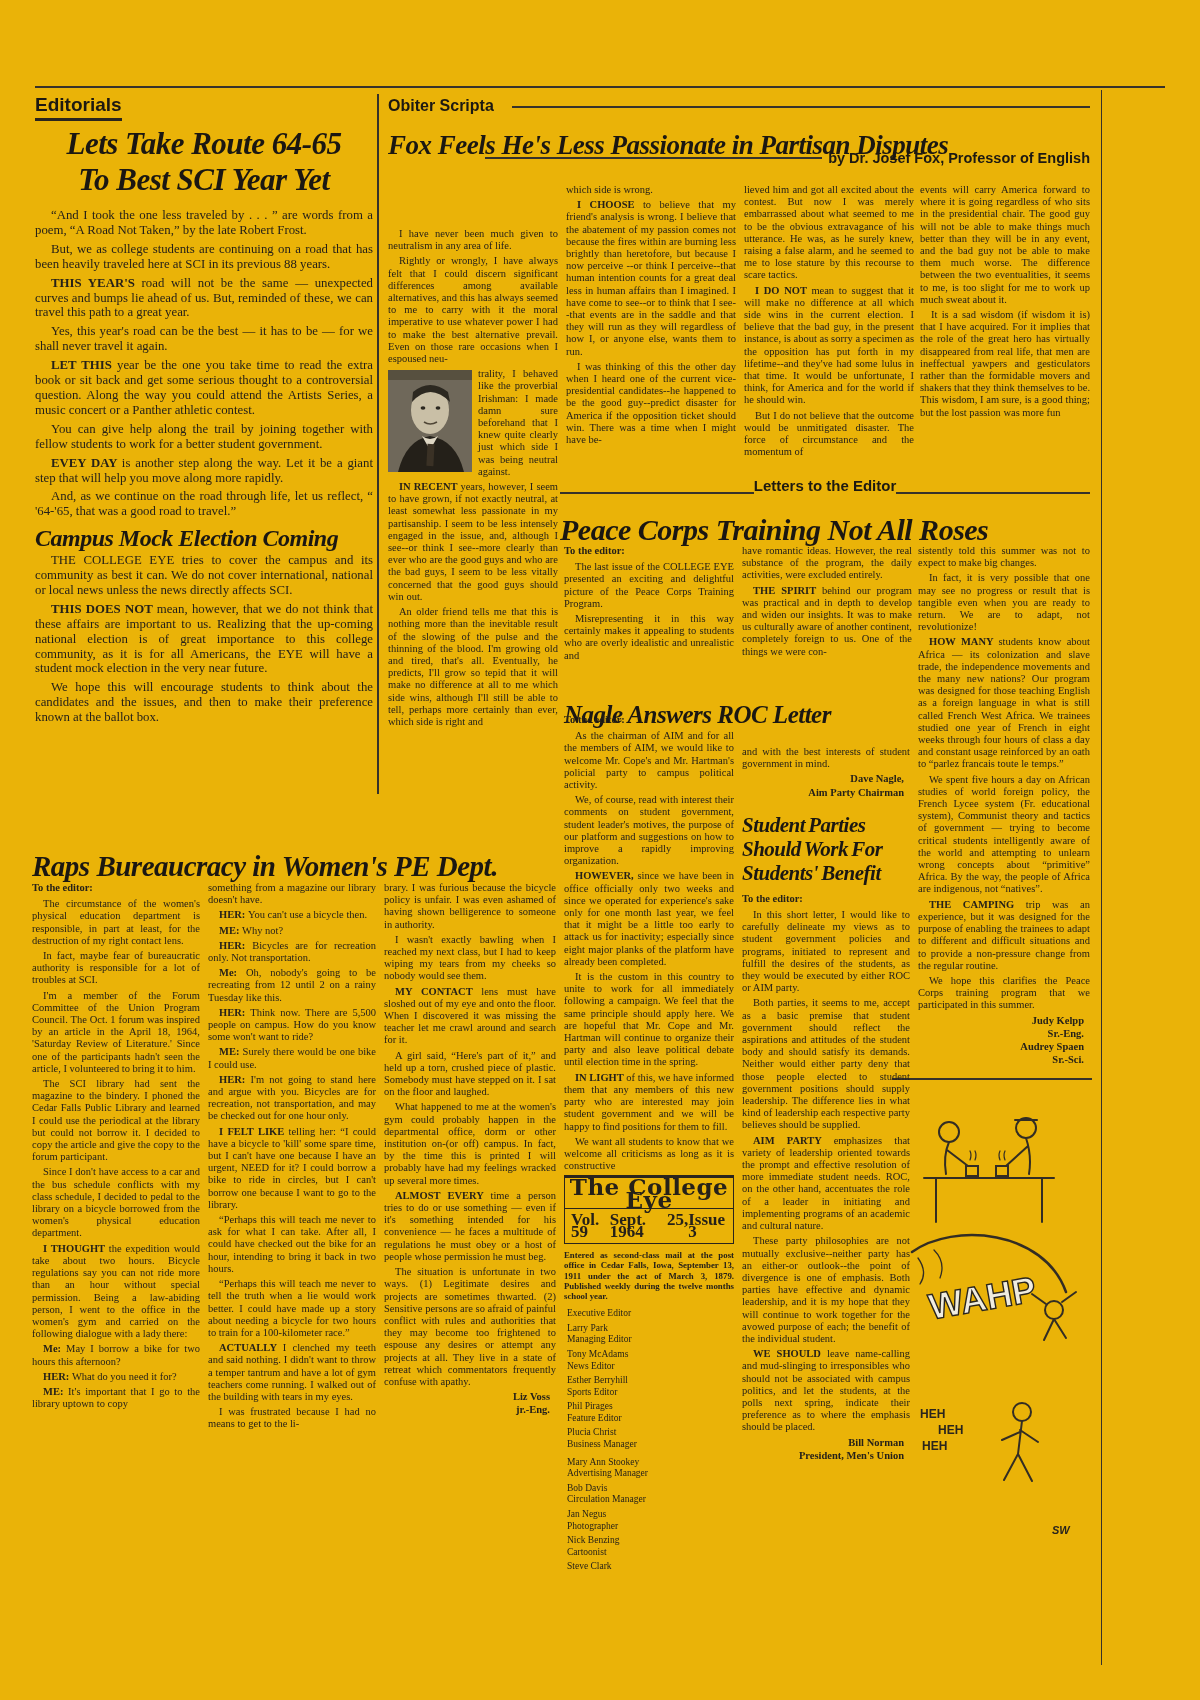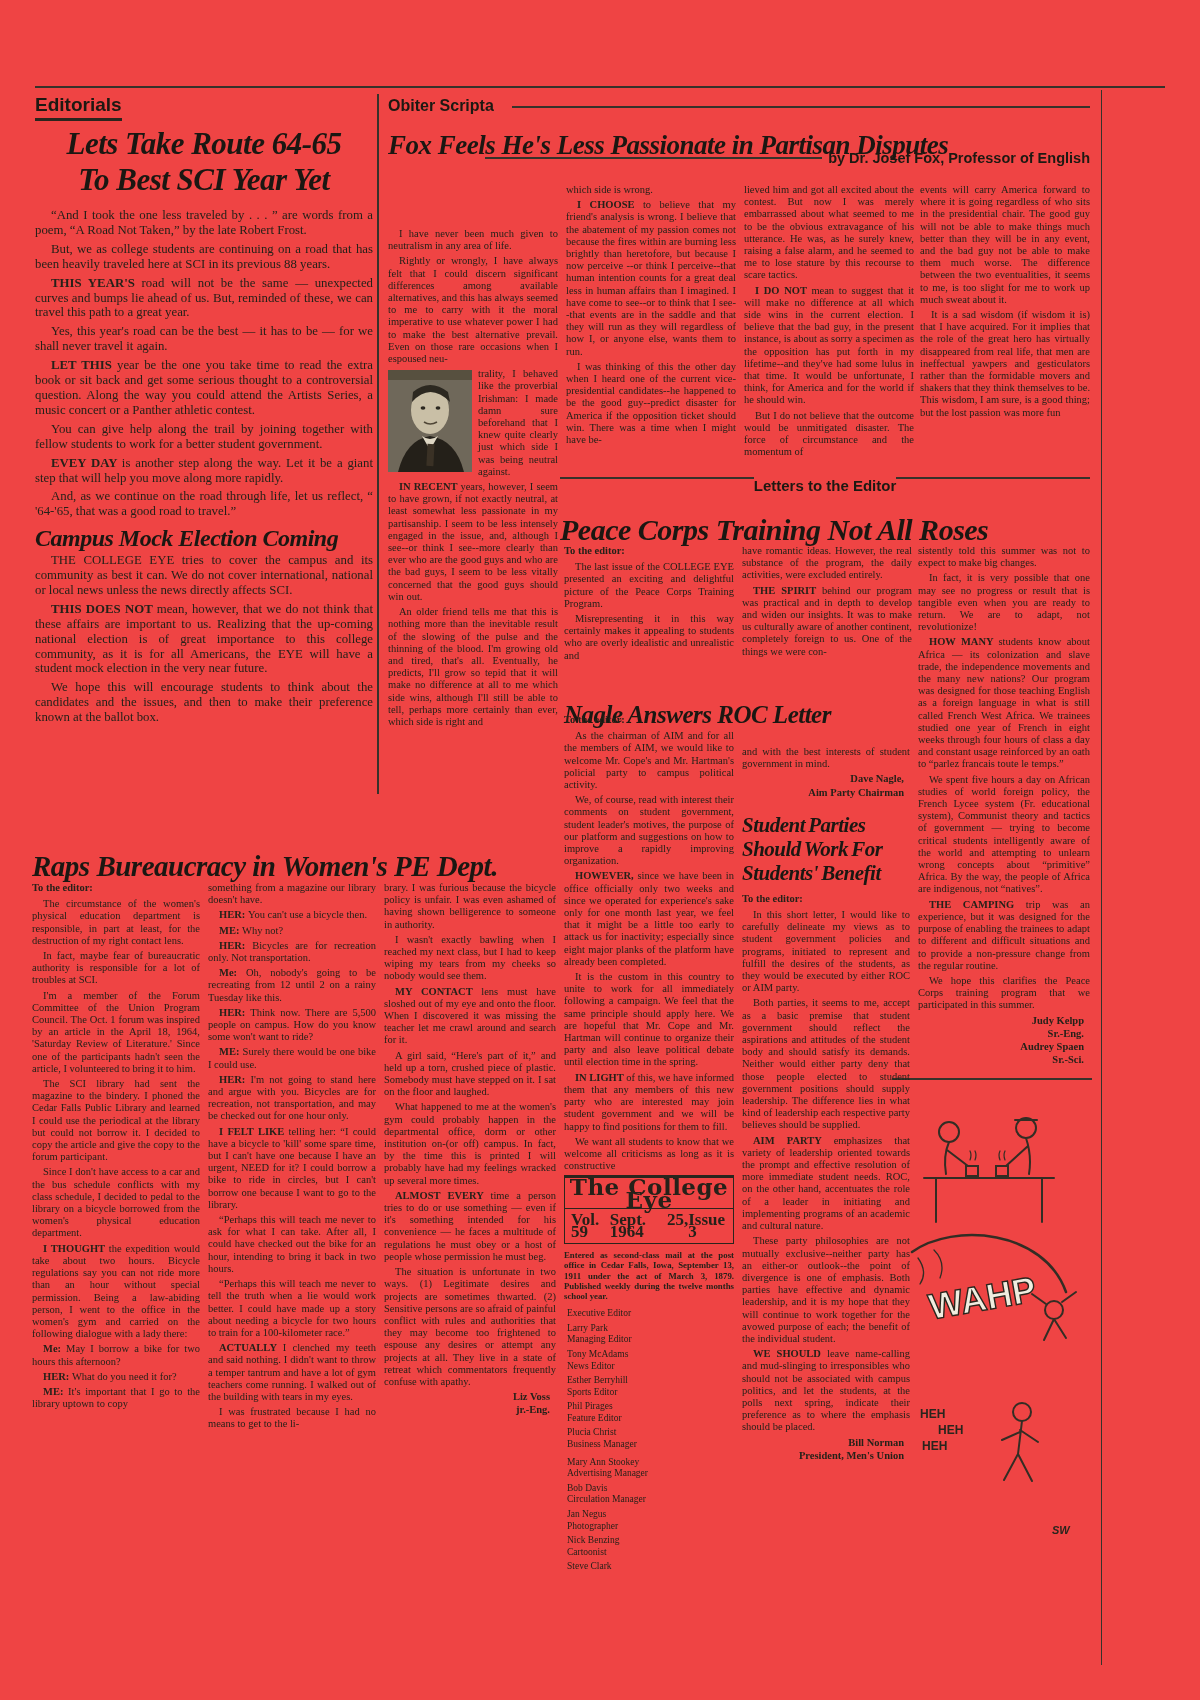--- a/index.html
+++ b/index.html
@@ -1,16 +1,16 @@
 <!DOCTYPE html>
 <html><head>
 <meta charset="utf-8">
 <style>
   html,body{margin:0;padding:0;background:#d8d4c6;}
-  .page{position:relative;width:1200px;height:1700px;margin:0 auto;background:#ef4444;
+  .page{position:relative;width:1200px;height:1700px;margin:0 auto;background:#eab308;
         overflow:hidden;color:#262119;font-family:"Liberation Serif",serif;}
   .rule{position:absolute;background:#37322a;}
   .sans{font-family:"Liberation Sans",sans-serif;font-weight:bold;color:#1d1912;}
   .headline{font-family:"Liberation Serif",serif;font-style:italic;font-weight:bold;
             color:#1b1712;letter-spacing:-0.5px;white-space:nowrap;}
   .col{text-align:justify;font-size:10.5px;line-height:12.2px;}
   .abs{position:absolute;}
   .para{margin:0 0 3px;text-indent:11px;}
   .para b{font-weight:bold;}
   .para.noindent{text-indent:0;}
@@ -25,21 +25,21 @@
   .h-campus{font-size:24px;margin:12px 0 7px;}
   .label-editorials{position:absolute;left:35px;top:94px;font-size:19px;
                     border-bottom:3px solid #2a251d;padding-bottom:2px;}
   .label-obiter{position:absolute;left:388px;top:97px;font-size:16px;}
   .fox-headline{position:absolute;left:388px;top:112px;font-size:27px;}
   .byline-row{position:absolute;left:485px;top:150px;width:605px;display:flex;
               align-items:center;gap:6px;}
   .byline-rule{flex:1;height:2px;background:#37322a;}
   .byline-text{font-size:14.5px;white-space:nowrap;}
   .letters-row{position:absolute;left:560px;top:477px;width:530px;display:flex;
-               align-items:flex-start;gap:0;}
+               align-items:flex-end;gap:0;}
   .letters-rule{flex:1;height:2px;background:#37322a;}
   .letters-text{font-size:15px;white-space:nowrap;}
   .h-peace{position:absolute;left:560px;top:493px;font-size:30px;}
   .h-nagle{position:absolute;left:564px;top:684px;font-size:25px;}
   .h-raps{position:absolute;left:32px;top:831px;font-size:29px;}
   .h-parties{font-size:21px;line-height:24px;white-space:normal;word-spacing:-1.5px;
              margin:14px 0 8px;}
   .h-parties span{display:block;}
   
   .photo{float:left;width:84px;height:102px;margin:2px 5px 2px 0;border:1px solid #55504а;}

